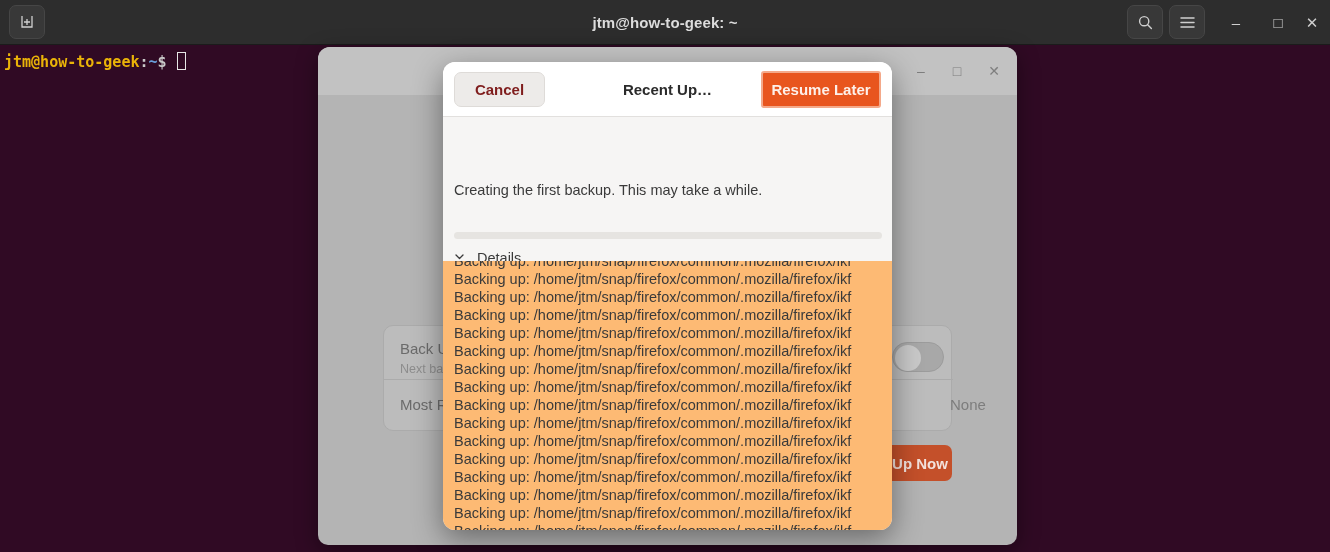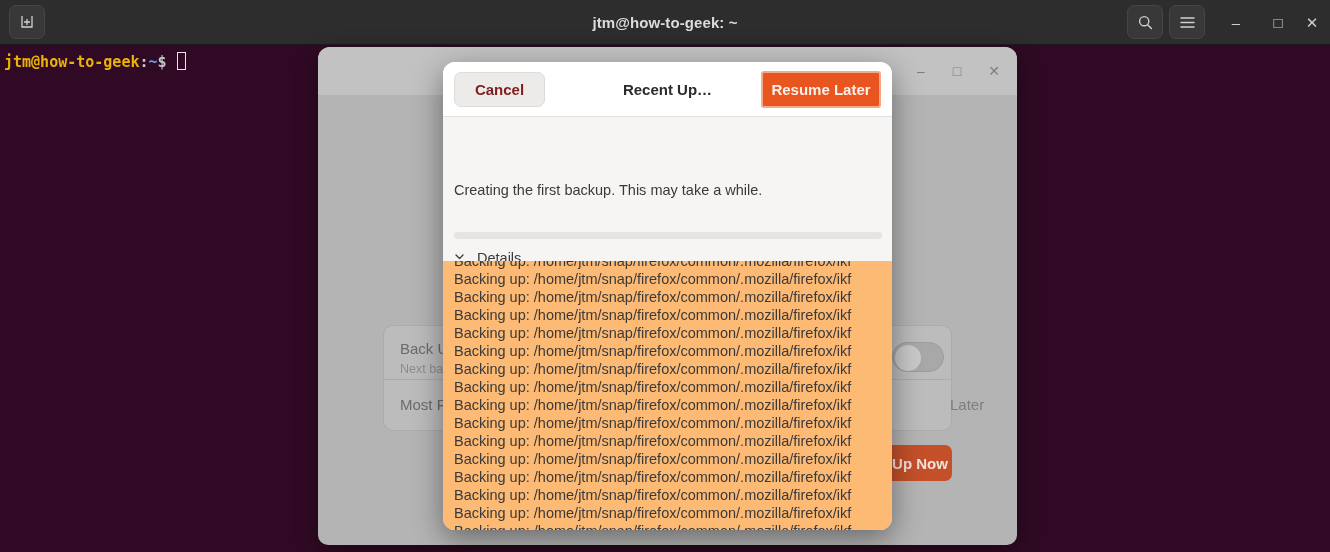--- a/index.html
+++ b/index.html
@@ -438,21 +438,21 @@
       <div id="settings-row-divider"></div>
 
       <div id="backup-auto-label">Back Up Automatically</div>
       <div id="backup-auto-sub">Next backup is today</div>
 
       <div id="auto-toggle">
         <div id="auto-toggle-knob"></div>
       </div>
 
       <div id="most-recent-label">Most Recent Backup</div>
-      <div id="most-recent-value">Later</div>
+      <div id="most-recent-value">None</div>
     </div>
 
     <div id="backup-now-button">
       <span id="backup-now-label">Back Up Now</span>
     </div>
   </div>
 
   <div id="progress-dialog">
 
     <div id="dialog-header">

